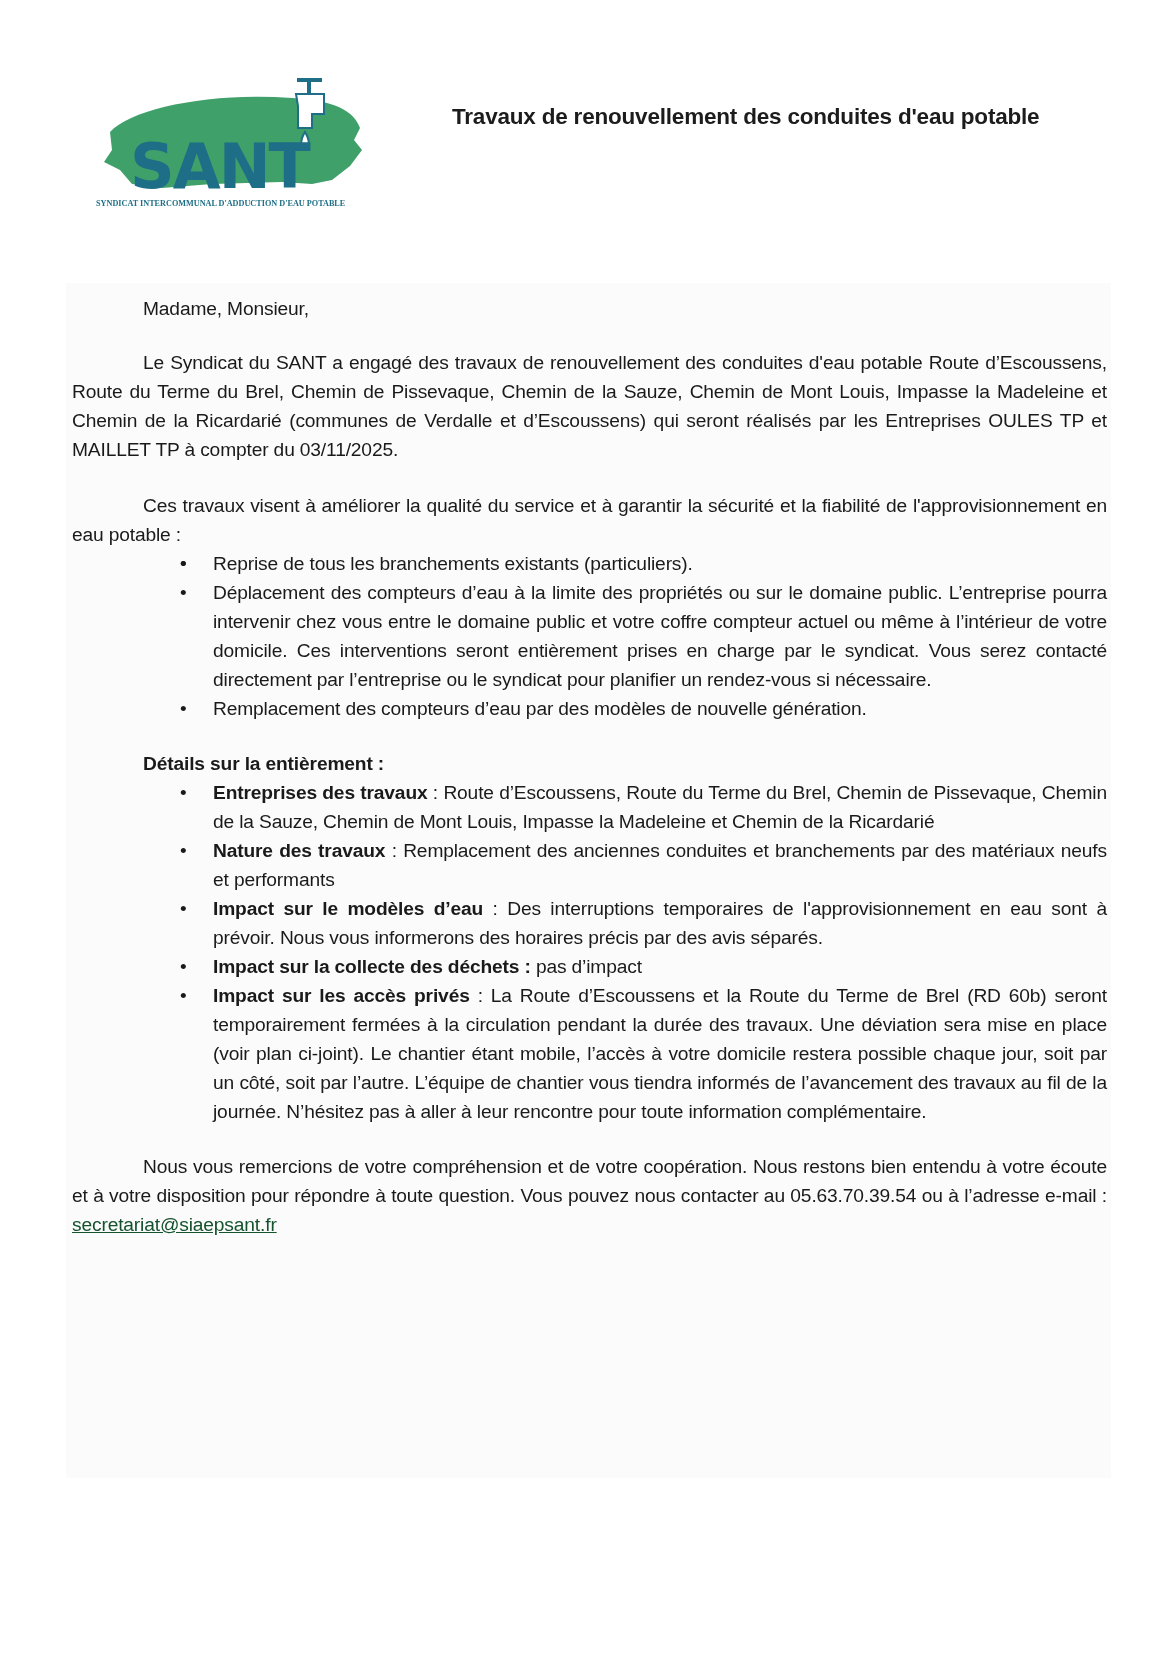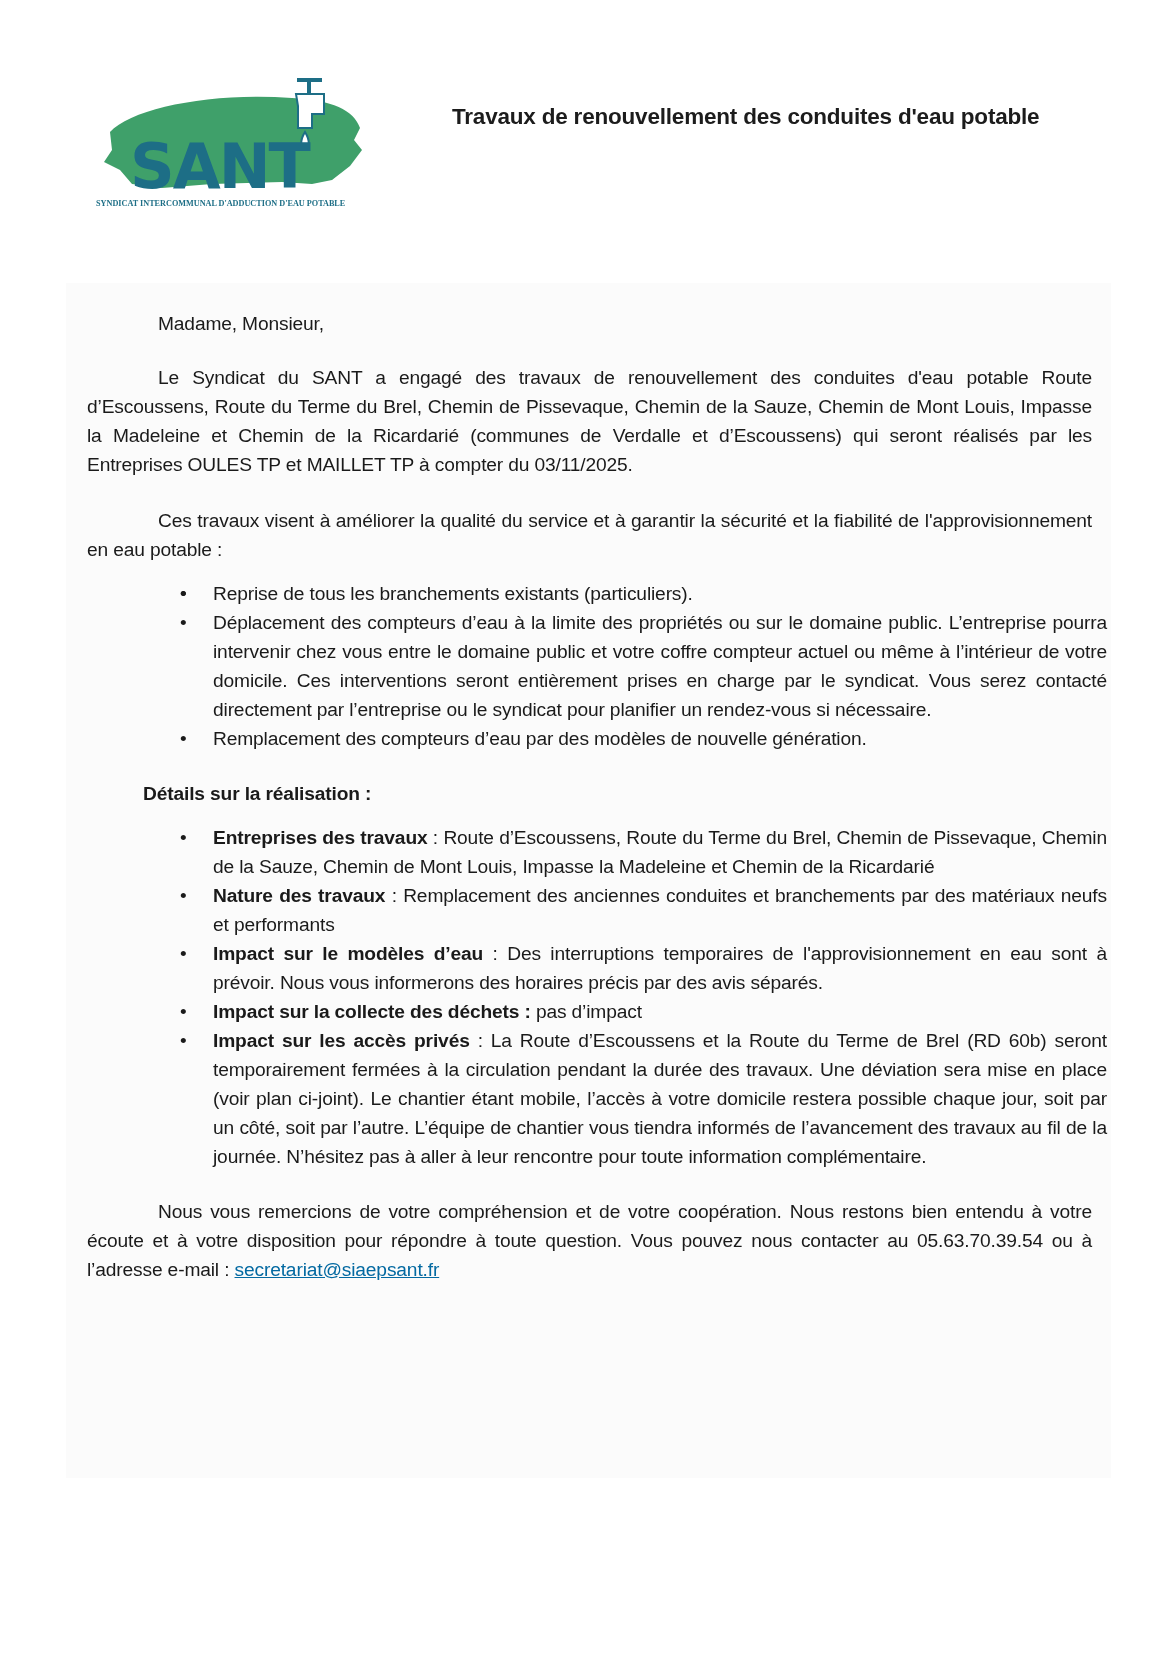--- a/index.html
+++ b/index.html
@@ -6,32 +6,32 @@
   body { width:1170px; height:1655px; position:relative; overflow:hidden;
          font-family:"Liberation Sans", sans-serif; color:#1a1a1a; }
   .logo { position:absolute; left:92px; top:70px; width:300px; height:150px; }
   .logo svg { width:300px; height:150px; display:block; }
   .header-titles { position:absolute; left:452px; top:88px;margin-top:16px; }
   .header-titles h1 { margin:0; font-size:22.5px; font-weight:bold; color:#1c1c1c; letter-spacing:-0.2px; white-space:nowrap; }
   .header-titles h2 { margin:29px 0 0 0; font-size:22.5px; font-weight:bold; color:#1c1c1c; letter-spacing:-0.2px; }
 
   .body-area { position:absolute; left:66px; top:283px; width:1045px; height:1195px; background:#fbfbfb; }
   .content { position:absolute; left:72px; top:294px; width:1035px; font-size:19.2px; line-height:29px; letter-spacing:-0.15px; }
-  p { margin:15px; text-align:justify; }
+  p { margin:0; text-align:justify; }
   .indent { text-indent:71px; }
   .greeting { margin-bottom:25px; }
   .para { margin-bottom:27px; }
   ul { margin:0; padding:0; list-style:none; }
   ul li { position:relative; padding-left:141px; text-align:justify; }
   ul li .bullet { position:absolute; left:108px; top:0; font-size:19px; }
   .list1 { margin-bottom:26px; }
   .list2 { margin-bottom:26px; }
   .section-title { font-weight:bold; margin-left:71px; }
   b { font-weight:bold; }
-  a.email { color:#0369a1; text-decoration:underline; }
+  a.email { color:#14532d; text-decoration:underline; }
 </style>
 </head>
 <body>
 
 <div class="logo">
   <svg viewBox="0 0 300 150">
     <path d="M18 62 C40 38 120 22 200 28 C240 30 262 40 268 58 L262 70 L270 80 L258 96 L240 110 L220 114 L190 112 L120 114 L70 118 L40 114 L28 100 L12 92 L20 80 Z" fill="#3fa06a"></path>
     <g>
       <path d="M205 10 L230 10 M217 10 L217 24" stroke="#1d6e86" stroke-width="4" fill="none"></path>
       <path d="M204 24 L232 24 L232 44 L220 44 L220 58 L206 58 L206 36 Z" fill="#ffffff" stroke="#1d6e86" stroke-width="2"></path>
@@ -52,21 +52,21 @@
   <p class="indent greeting">Madame, Monsieur,</p>
   <p class="indent para">Le Syndicat du SANT a engagé des travaux de renouvellement des conduites d'eau potable Route d’Escoussens, Route du Terme du Brel, Chemin de Pissevaque, Chemin de la Sauze, Chemin de Mont Louis, Impasse la Madeleine et Chemin de la Ricardarié (communes de Verdalle et d’Escoussens) qui seront réalisés par les Entreprises OULES TP et MAILLET TP à compter du 03/11/2025.</p>
   <p class="indent">Ces travaux visent à améliorer la qualité du service et à garantir la sécurité et la fiabilité de l'approvisionnement en eau potable :</p>
   <ul class="list1">
     <li><span class="bullet">•</span></li>
     <li><span class="bullet">•</span><span>Reprise de tous les branchements existants (particuliers).</span></li>
     <li><span class="bullet">•</span><span>Déplacement des compteurs d’eau à la limite des propriétés ou sur le domaine public. L’entreprise pourra intervenir chez vous entre le domaine public et votre coffre compteur actuel ou même à l’intérieur de votre domicile. Ces interventions seront entièrement prises en charge par le syndicat. Vous serez contacté directement par l’entreprise ou le syndicat pour planifier un rendez-vous si nécessaire.</span></li>
     <li><span class="bullet">•</span><span>Remplacement des compteurs d’eau par des modèles de nouvelle génération.</span></li>
   </ul>
 
-  <p class="section-title">Détails sur la réalisation :</p>
+  <p class="section-title">Détails sur la entièrement :</p>
   <ul class="list2">
     <li><span class="bullet">•</span><b>Entreprises des travaux</b><span> : </span><span>Route d’Escoussens, Route du Terme du Brel, Chemin de Pissevaque, Chemin de la Sauze, Chemin de Mont Louis, Impasse la Madeleine et Chemin de la Ricardarié</span></li>
     <li><span class="bullet">•</span><b>Nature des travaux</b><span> : </span><span>Remplacement des anciennes conduites et branchements par des matériaux neufs et performants</span></li>
     <li><span class="bullet">•</span><b>Impact sur le modèles d’eau</b><span> : </span><span>Des interruptions temporaires de l'approvisionnement en eau sont à prévoir. Nous vous informerons des horaires précis par des avis séparés.</span></li>
     <li><span class="bullet">•</span><b>Impact sur la collecte des déchets :</b><span> </span><span>pas d’impact</span></li>
     <li><span class="bullet">•</span><b>Impact sur les accès privés</b><span> : </span><span>La Route d’Escoussens et la Route du Terme de Brel (RD 60b) seront temporairement fermées à la circulation pendant la durée des travaux. Une déviation sera mise en place (voir plan ci-joint). Le chantier étant mobile, l’accès à votre domicile restera possible chaque jour, soit par un côté, soit par l’autre. L’équipe de chantier vous tiendra informés de l’avancement des travaux au fil de la journée. N’hésitez pas à aller à leur rencontre pour toute information complémentaire.</span></li>
   </ul>
 
   <p class="indent"><span>Nous vous remercions de votre compréhension et de votre coopération. Nous restons bien entendu à votre écoute et à votre disposition pour répondre à toute question. Vous pouvez nous contacter au 05.63.70.39.54 ou à l’adresse e-mail : </span><a class="email" href="#">secretariat@siaepsant.fr</a></p>
 </div>

